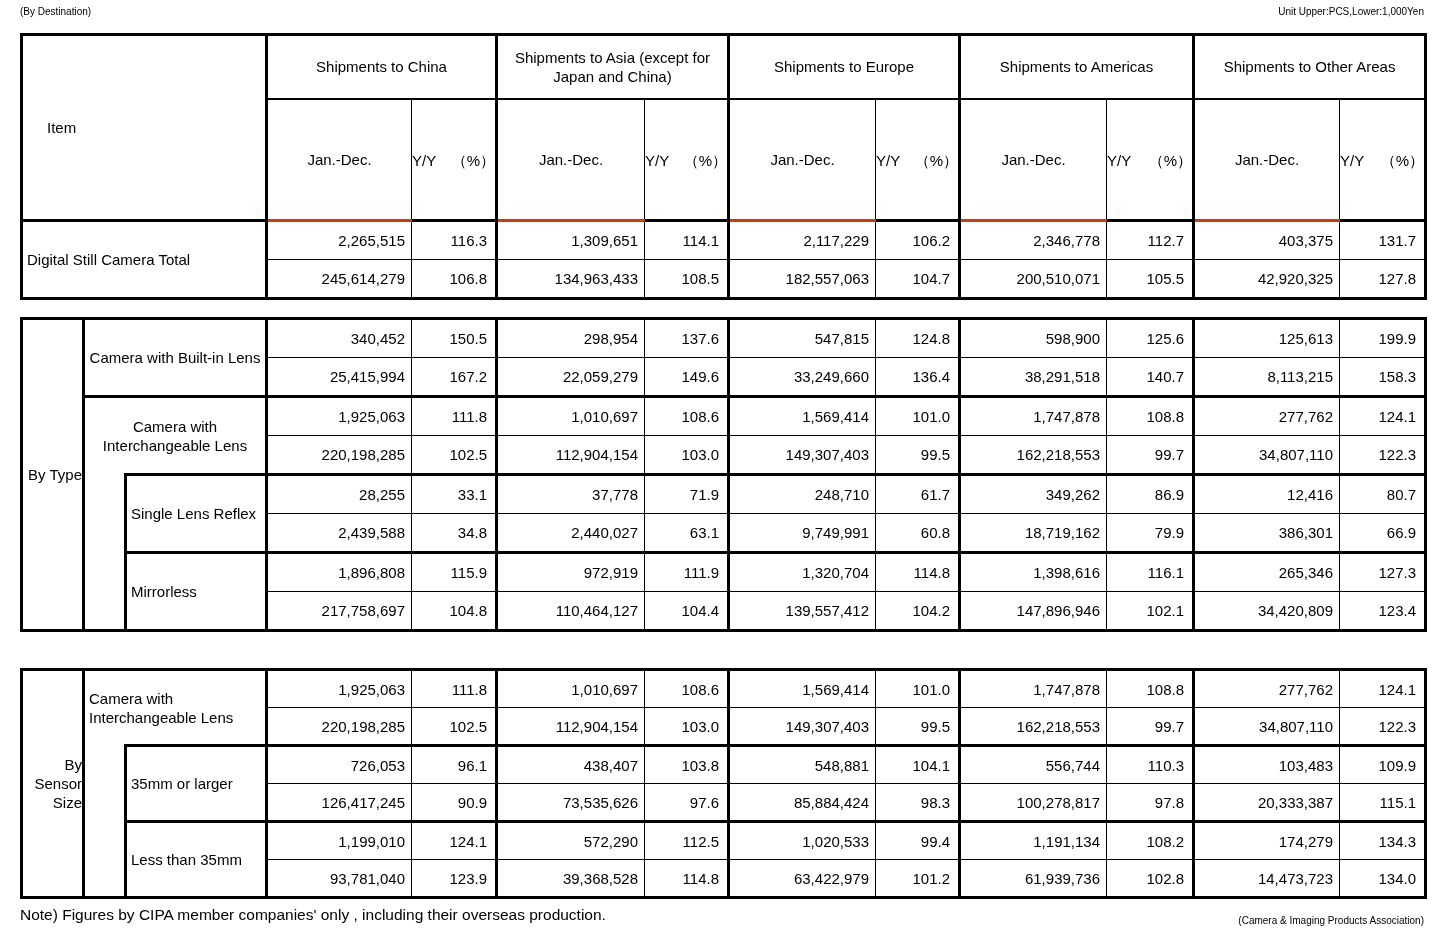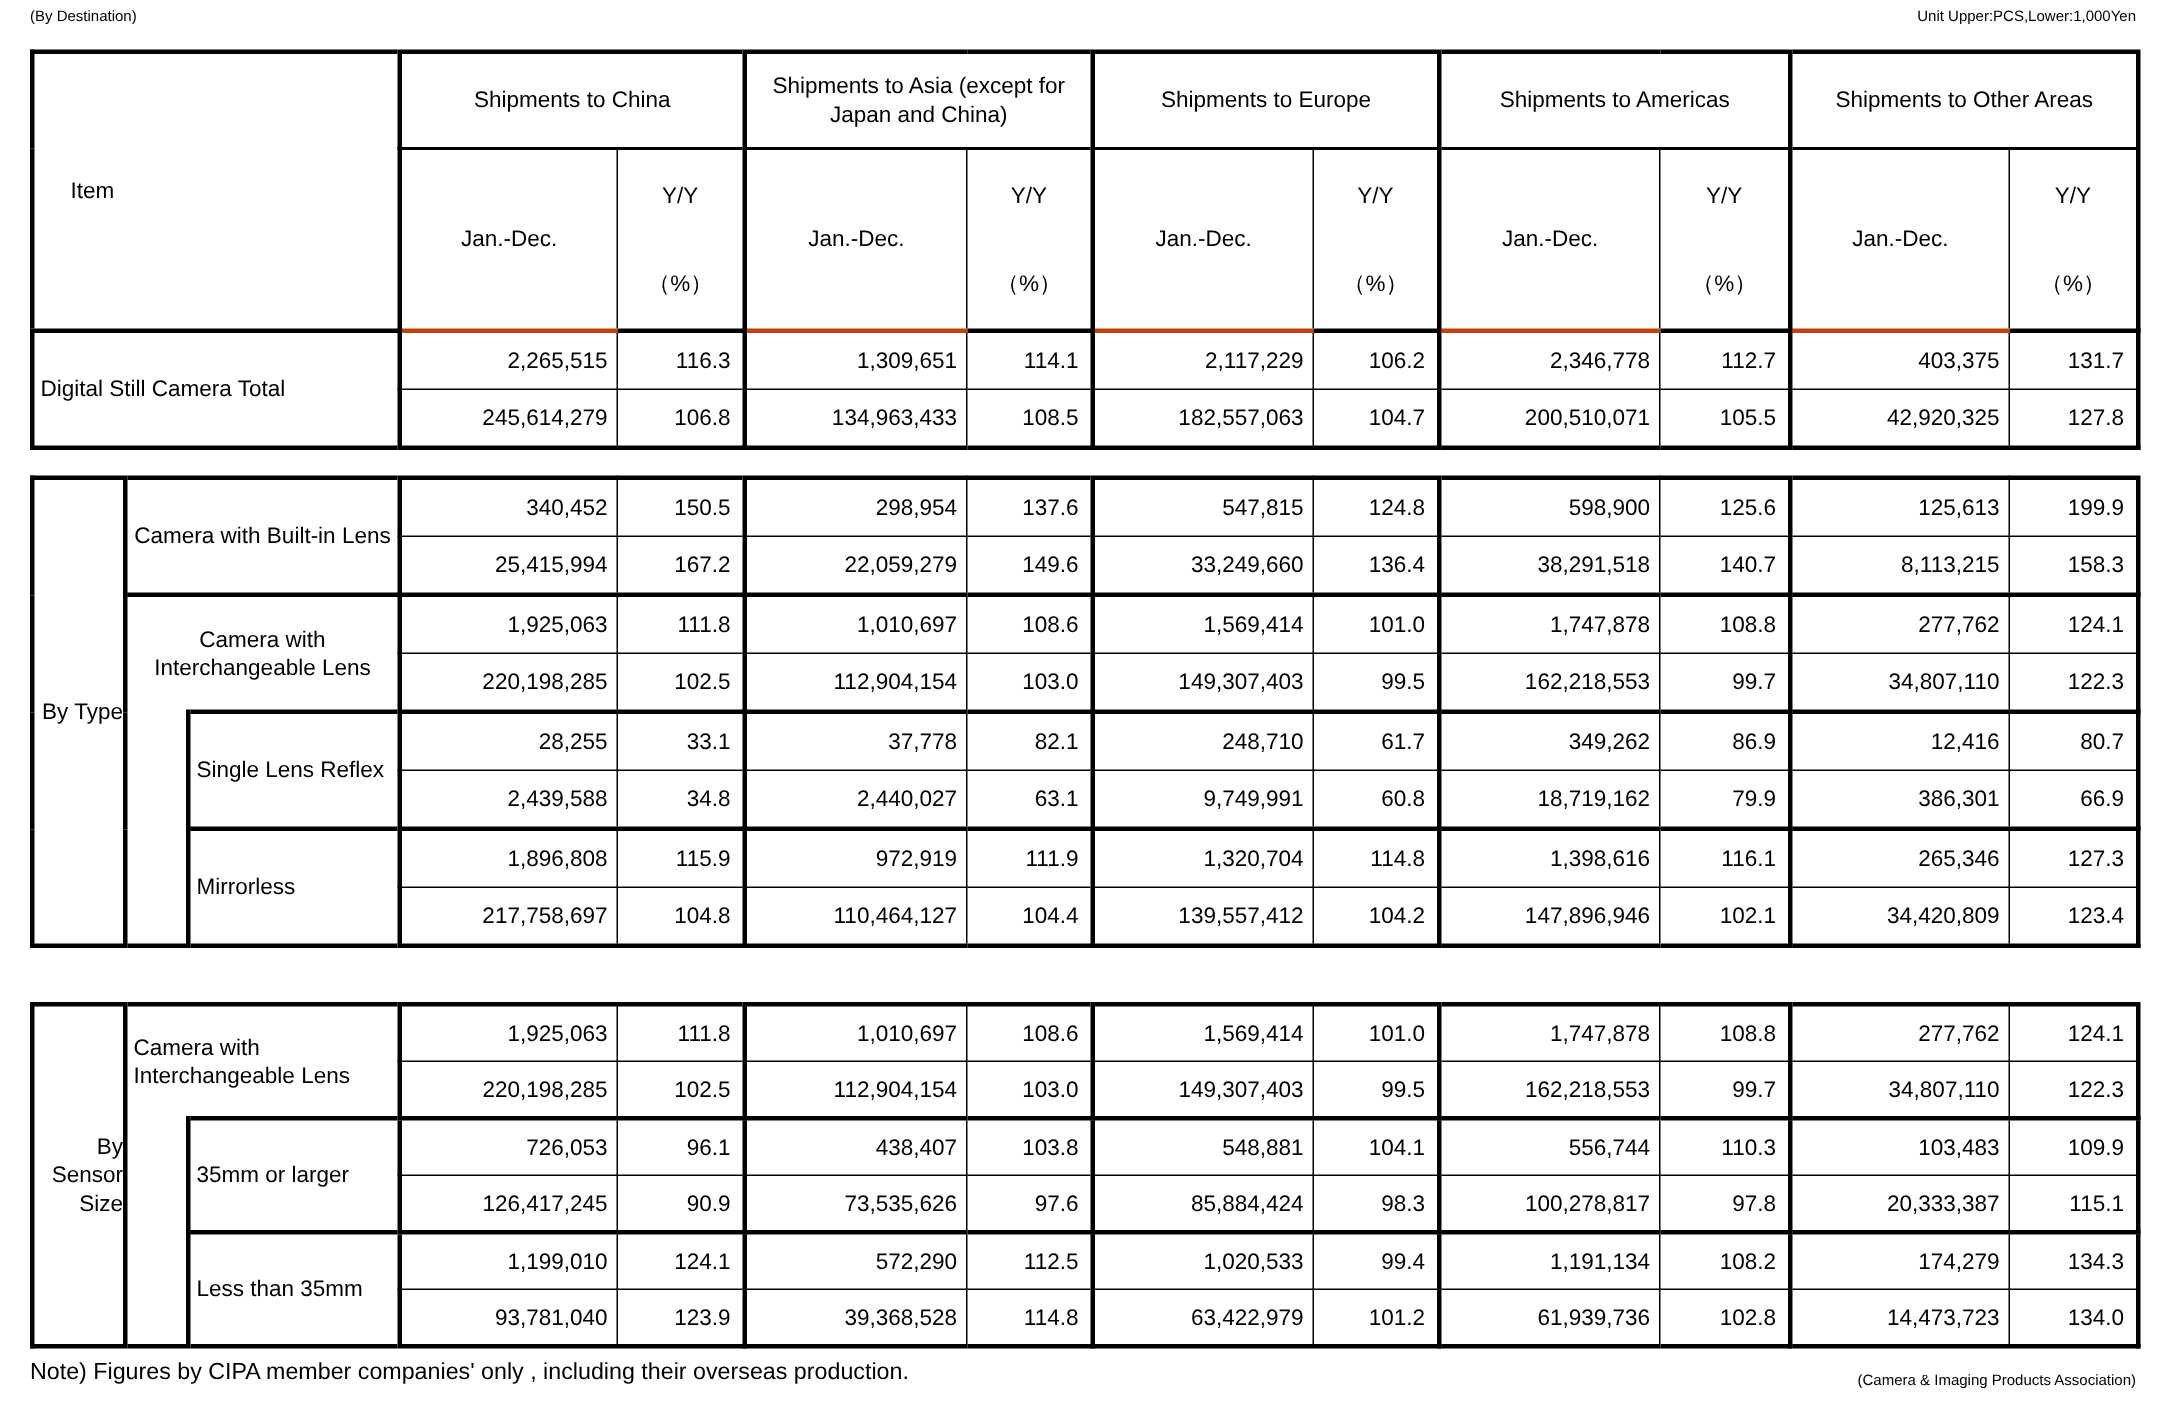--- a/index.html
+++ b/index.html
@@ -19,21 +19,21 @@
   col.j2{width:148px;} col.y2{width:84px;}
   col.j3{width:147px;} col.y3{width:84px;}
   col.j4{width:147px;} col.y4{width:87px;}
   col.j5{width:146px;} col.y5{width:86px;}
 
   
   .item{border-right:3px solid #000;border-bottom:3px solid #000;padding-left:24px;}
   .hgroup{border-right:3px solid #000;border-bottom:2px solid #000;text-align:center;padding:0 6px;}
   .hjd{border-right:1px solid #000;border-bottom:3px solid #c2410c;text-align:center;}
   .hyy{border-right:3px solid #000;border-bottom:3px solid #000;}
-  .yyw{height:100px;display:flex;flex-direction:column;justify-content:space-between;
+  .yyw{height:100px;display:flex;flex-direction:row;justify-content:space-between;
        align-items:center;padding:12px 0 10px;box-sizing:border-box;}
 
   
   .n{text-align:right;border-right:1px solid #000;border-bottom:1px solid #000;padding-right:6px;}
   .p{text-align:right;border-right:3px solid #000;border-bottom:1px solid #000;padding-right:8px;}
   tr.gend td.n, tr.gend td.p{border-bottom:3px solid #000;}
 
   
   .rowlab{border-right:3px solid #000;padding-left:4px;margin-top:41px;}
   .secA{border-right:3px solid #000;text-align:right;}
@@ -207,21 +207,21 @@
         <td class="p">99.7</td>
     <td class="n">34,807,110</td>
         <td class="p">122.3</td>
   </tr>
   <tr class="r">
     <td class="bstem" rowspan="4"></td>
     <td class="sub" rowspan="2">Single Lens Reflex</td>
     <td class="n">28,255</td>
         <td class="p">33.1</td>
     <td class="n">37,778</td>
-        <td class="p">82.1</td>
+        <td class="p">71.9</td>
     <td class="n">248,710</td>
         <td class="p">61.7</td>
     <td class="n">349,262</td>
         <td class="p">86.9</td>
     <td class="n">12,416</td>
         <td class="p">80.7</td>
   </tr>
   <tr class="r gend">
     <td class="n">2,439,588</td>
         <td class="p">34.8</td>

